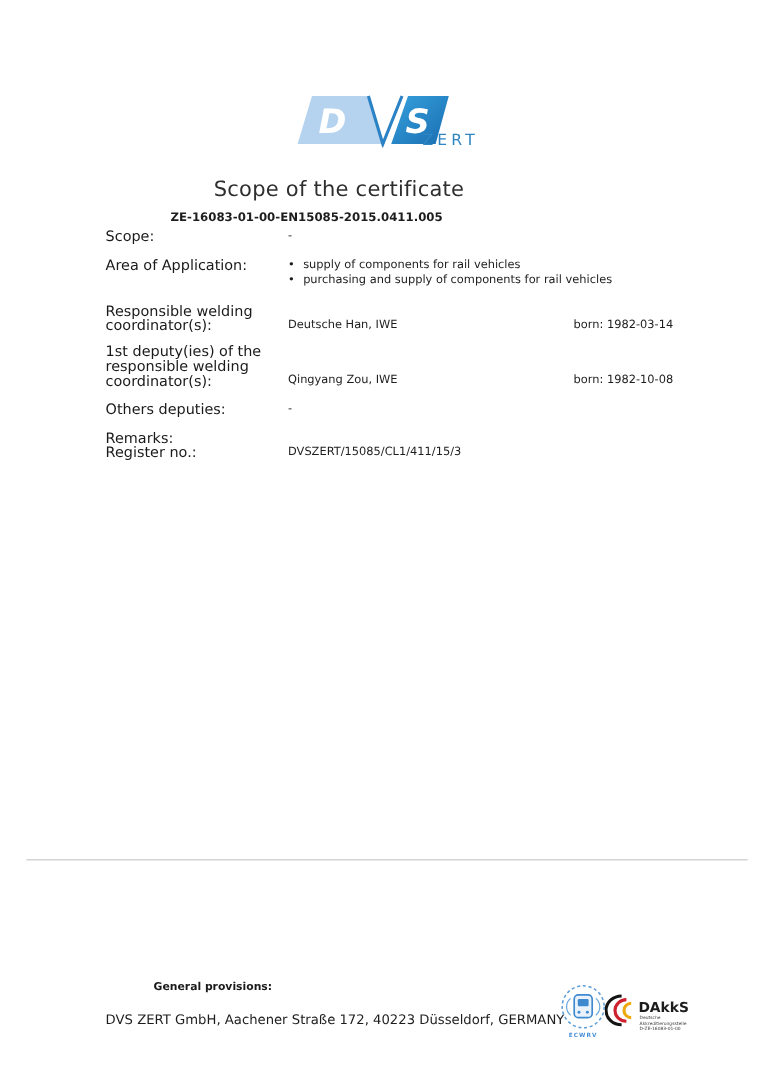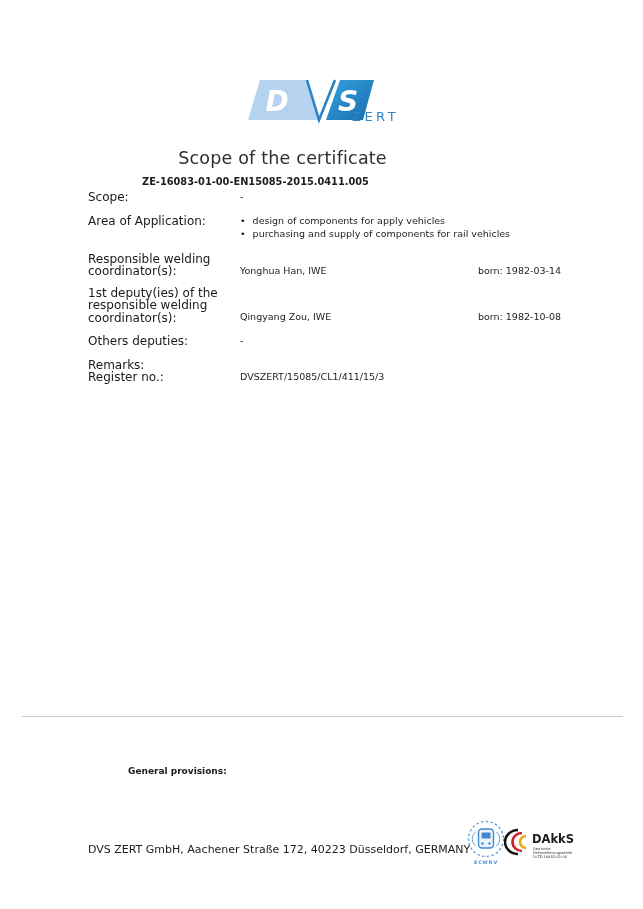--- a/index.html
+++ b/index.html
@@ -22,21 +22,21 @@
   .lbl { left:88px; font-size:12px; font-weight:400; line-height:12.3px; color:#1a1a1a; }
   .val { left:240px; font-size:9.5px; line-height:12.8px; color:#1d1d1d; }
   .born { left:478px; font-size:9.5px; color:#1d1d1d; }
   .bullets div { display:flex; gap:7px; }
   .bullet-dot { font-size:9.5px; line-height:12.8px; }
 
   
   .divider { left:22px; top:716px; width:601px; height:1px; background:#c9c9c9; }
 
   
-  .gp-label { left:88px; top:766px; font-size:9px; font-weight:700; color:#1a1a1a;padding-left:40px; }
+  .gp-label { left:88px; top:818px; font-size:9px; font-weight:700; color:#1a1a1a;padding-left:40px; }
   .gp-text  { left:88px; top:798px; font-size:7.8px; color:#222; }
   .address  { left:88px; top:843px; font-size:11px; color:#1d1d1d; }
 
   .ecwrv { left:460px; top:819px; }
   .dakks { left:504px; top:826px; }
 </style>
 </head>
 <body>
 
 <div class="page">
@@ -61,33 +61,33 @@
   <div class="abs title">Scope of the certificate</div>
   <div class="abs certno">ZE-16083-01-00-EN15085-2015.0411.005</div>
 
   <div class="abs lbl" style="top:191px;">Scope:</div>
   <div class="abs val" style="top:191px;">-</div>
 
   <div class="abs lbl" style="top:215px;text-align:center;">Area of Application:</div>
   <div class="abs val bullets" style="top:215px;">
     <div>
       <span class="bullet-dot">•</span>
-      <span>design of components for apply vehicles</span>
+      <span>supply of components for rail vehicles</span>
     </div>
     <div>
       <span class="bullet-dot">•</span>
       <span>purchasing and supply of components for rail vehicles</span>
     </div>
   </div>
 
   <div class="abs lbl" style="top:253px;">
     <div>Responsible welding</div>
     <div>coordinator(s):</div>
   </div>
-  <div class="abs val" style="top:265px;">Yonghua Han, IWE</div>
+  <div class="abs val" style="top:265px;">Deutsche Han, IWE</div>
   <div class="abs born" style="top:265px;">born: 1982-03-14</div>
 
   <div class="abs lbl" style="top:287px;">
     <div>1st deputy(ies) of the</div>
     <div>responsible welding</div>
     <div>coordinator(s):</div>
   </div>
   <div class="abs val" style="top:311px;">Qingyang Zou, IWE</div>
   <div class="abs born" style="top:311px;">born: 1982-10-08</div>
 

